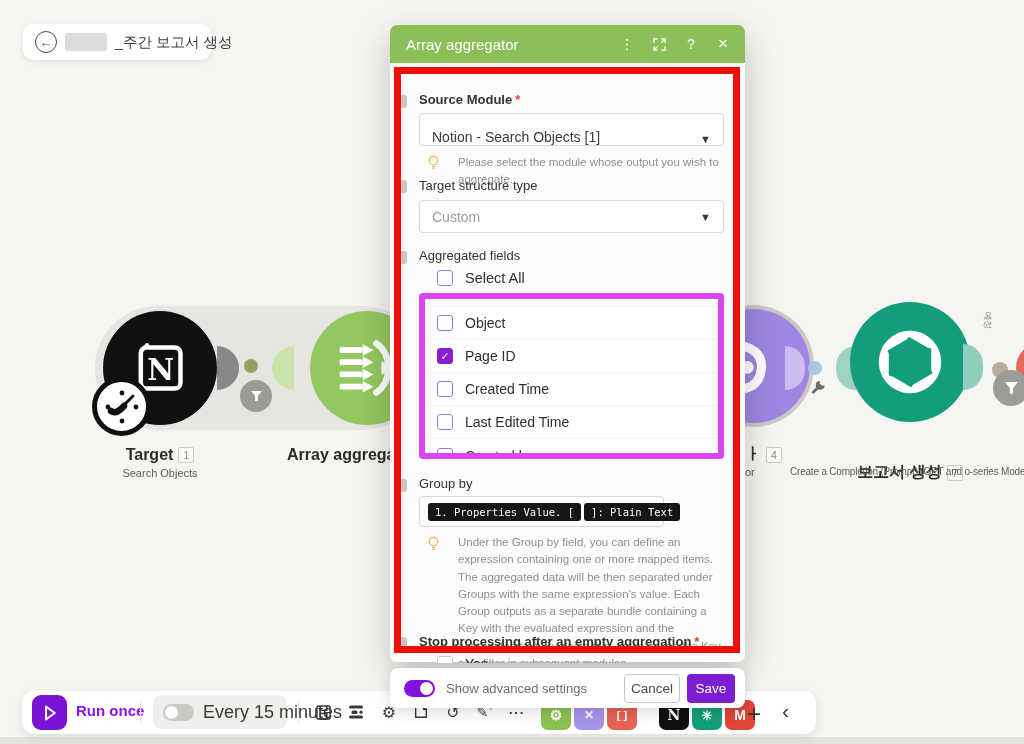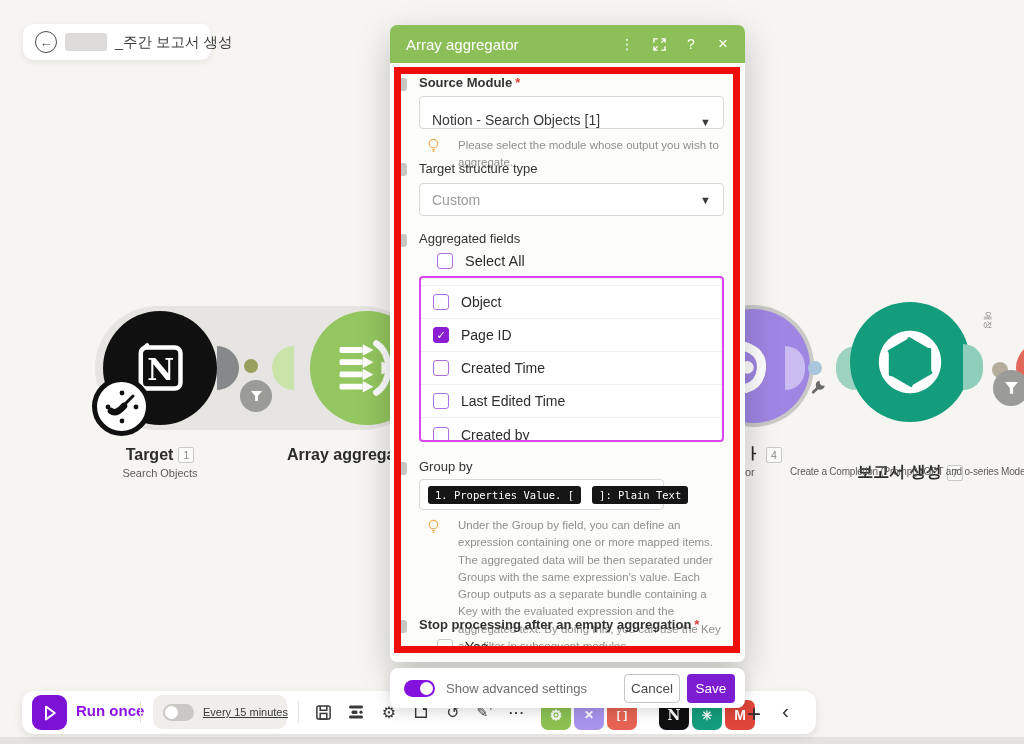--- a/index.html
+++ b/index.html
@@ -41,44 +41,44 @@
 
   
   .modal-body { left:390px; top:25px; width:355px; height:637px; background:#fcfcfb; border-radius:7px;
     box-shadow:0 12px 34px rgba(0,0,0,.22); z-index:20;}
   .modal-header { left:390px; top:25px; width:355px; height:38px; background:#8cbf58; border-radius:7px 7px 0 0;
     display:flex; align-items:center; padding:0 14px 0 16px; z-index:24;}
   .modal-title { color:#fff; font-size:15px; flex:1;}
   .header-icons { display:flex; align-items:center; gap:16px; color:#fff; }
   .hicon { font-size:14px; color:#fff; display:flex; align-items:center; justify-content:center; width:16px; height:16px;}
   .red-frame { left:394px; top:67px; width:346px; height:586px; border:7px solid #ee0f0a; z-index:23; pointer-events:none;}
-  .modal-content { left:401px; top:67px; width:332px; height:579px; overflow:hidden; z-index:21;}
+  .modal-content { left:401px; top:84px; width:332px; height:579px; overflow:hidden; z-index:21;}
   .fld-tab { position:absolute; left:0; width:6px; height:13px; background:#c6c6c3; border-radius:0 3px 3px 0;}
   .fld-label { position:absolute; left:18px; font-size:13px; color:#333; }
   .bold { font-weight:bold; }
   .req { color:#e03c31; margin-left:3px; }
   .selectbox { position:absolute; left:18px; width:305px; height:33px; background:#fff; border:1px solid #d9d9d6;
     border-radius:4px; display:flex; align-items:center; padding:0 12px; }
   .selectbox .val { font-size:14px; color:#3a3a3a; flex:1; white-space:nowrap; overflow:hidden;}
   .selectbox .val.placeholder { color:#9a9aa0; }
   .caret { font-size:11px; color:#3a3a3a; }
   .hint { position:absolute; display:flex; gap:19px; }
   .hint-text { font-size:11.5px; color:#8f8f8d; line-height:1.5; }
   .cbrow { display:flex; align-items:center; gap:12px; }
   .cbox { width:16px; height:16px; border:1.5px solid #b06fe0; border-radius:3px; background:#fff; flex:0 0 auto;
     display:flex; align-items:center; justify-content:center;}
   .cbox.checked { background:#8a1fd1; border-color:#8a1fd1; color:#fff; font-size:11px;}
   .cbox.gray { border-color:#c9c9c6; }
   .cblabel { font-size:14px; color:#2d2d2d; }
-  .listbox { position:absolute; left:18px; width:305px; background:#fff; border:2px solid #d946ef; border-radius:4px;
+  .listbox { position:absolute; left:18px; width:305px; background:#fff; border:6px solid #d946ef; border-radius:4px;
     overflow:hidden; }
   .listrow { height:33px; display:flex; align-items:center; gap:12px; padding:0 12px; border-bottom:1px solid #efefec;}
   .listrow:last-child { border-bottom:none; }
   .pillbox { position:absolute; left:18px; width:245px; height:31px; background:#fff; border:1px solid #d9d9d6;
-    border-radius:4px; display:flex; align-items:center; padding:0 8px; gap:11px;}
+    border-radius:4px; display:flex; align-items:center; padding:0 8px; gap:3px;}
   .pill { background:#161616; color:#fff; font-family:"DejaVu Sans Mono", monospace; font-size:10.5px;
     padding:3px 7px; border-radius:3px; white-space:nowrap;}
 
   .modal-footer { left:390px; top:668px; width:355px; height:40px; background:#fff; border-radius:8px;
     box-shadow:0 4px 14px rgba(0,0,0,.15); display:flex; align-items:center; padding:0 10px 0 14px; z-index:22;}
   .toggle { width:31px; height:17px; border-radius:9px; position:relative; flex:0 0 auto;}
   .toggle.on { background:#8312df; }
   .toggle.off { background:#c9c8c5; }
   .knob { position:absolute; top:2px; width:13px; height:13px; background:#fff; border-radius:50%;}
   .toggle.on .knob { right:2px; } .toggle.off .knob { left:2px; }
@@ -89,21 +89,21 @@
 
   
   .toolbar { left:22px; top:691px; width:794px; height:43px; background:#fff; border-radius:12px;
     box-shadow:0 3px 10px rgba(0,0,0,.10); z-index:10;}
   .play-btn { left:32px; top:695px; width:35px; height:35px; background:#7c12d6; border-radius:9px;
     display:flex; align-items:center; justify-content:center; z-index:11;}
   .run-label { left:76px; top:702px; font-size:15px; font-weight:bold; color:#8d13e9; z-index:11;}
   .tdiv { top:701px; width:1px; height:22px; background:#e2e2df; z-index:11;}
   .sched-inset { left:153px; top:695px; width:134px; height:34px; background:#efeeeb; border-radius:9px;
     display:flex; align-items:center; gap:9px; padding:0 10px; z-index:11;}
-  .sched-label { font-size:11px; color:#3a3a3a; white-space:nowrap;text-decoration:underline;}
+  .sched-label { font-size:18px; color:#3a3a3a; white-space:nowrap;}
   .ticon { top:702px; width:20px; height:20px; display:flex; align-items:center; justify-content:center;
     color:#3a3a3a; font-size:16px; z-index:11;}
   .app-sq { top:700px; width:30px; height:30px; border-radius:7px; display:flex; align-items:center;
     justify-content:center; color:#fff; z-index:11; font-size:14px; font-weight:bold;}
   .plus-btn { left:747px; top:700px; font-size:24px; font-weight:300; color:#2f2f2f; z-index:11;}
   .chev-btn { left:782px; top:699px; font-size:21px; color:#2f2f2f; z-index:11;}
   .bottom-strip { left:0; top:737px; width:1024px; height:7px; background:#e4e3e0; z-index:4;}
 </style>
 </head>
 <body>

